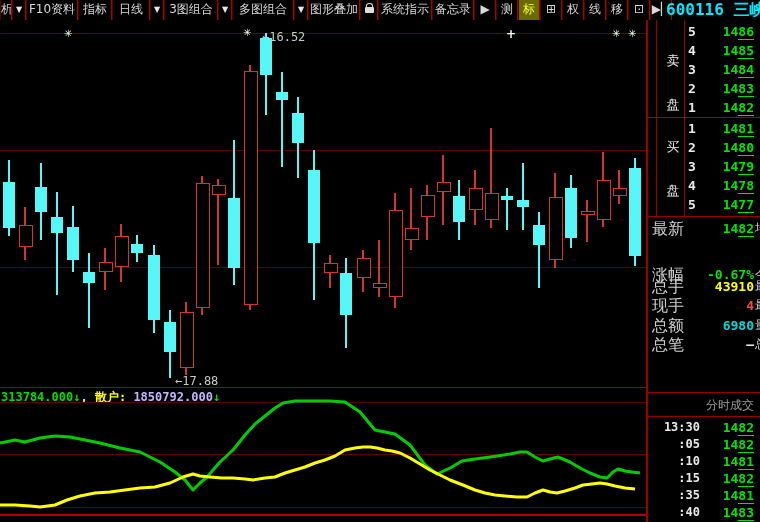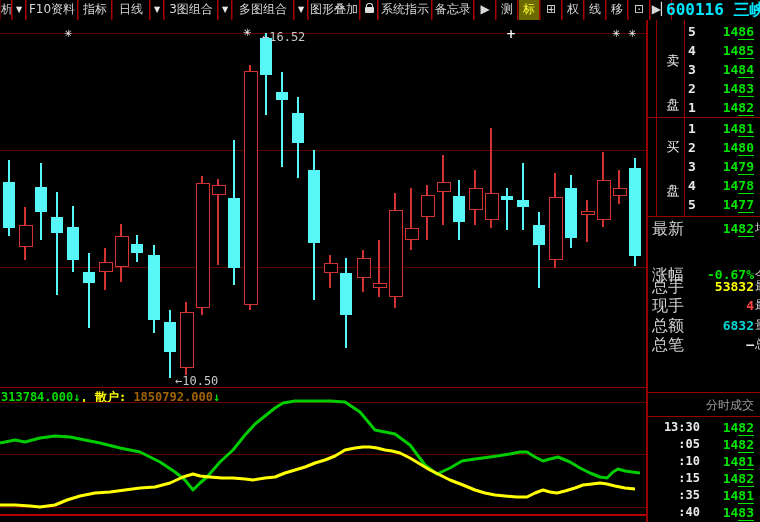--- a/index.html
+++ b/index.html
@@ -169,25 +169,25 @@
       <div class="wick u" style="left: 618px; top: 150px; height: 34px;"></div>
       <div class="body-u" style="left: 613px; top: 168px; width: 12px; height: 6px;"></div>
       <div class="wick d" style="left: 634px; top: 138px; height: 108px;"></div>
       <div class="body-d" style="left: 629px; top: 148px; width: 12px; height: 88px;"></div>
       <div class="marker" style="left: 64px; top: 9px;">✳</div>
       <div class="marker" style="left: 243px; top: 8px;">✳</div>
       <div class="marker" style="left: 506px; top: 9px; font-size: 12px; font-weight: bold;">+</div>
       <div class="marker" style="left: 612px; top: 9px;">✳</div>
       <div class="marker" style="left: 628px; top: 9px;">✳</div>
       <div class="annot" style="left: 262px; top: 11px;">←16.52</div>
-      <div class="annot" style="left: 175px; top: 355px;">←10.50</div>
+      <div class="annot" style="left: 175px; top: 355px;">←17.88</div>
     </div>
   <div id="chart-divider"></div>
   <div id="subchart">
-    <div id="sub-label"><span style="color: rgb(0, 221, 0);">313784.000</span><span style="color: rgb(0, 221, 0);">↓</span><span style="color: rgb(255, 255, 0);">, 散户: </span><span style="color: #a16207;">1850792.000</span><span style="color: rgb(0, 221, 0);">↓</span></div>
+    <div id="sub-label"><span style="color: rgb(0, 221, 0);">313784.000</span><span style="color: rgb(0, 221, 0);">↓</span><span style="color: rgb(255, 255, 0);">, 散户: </span><span style="color: #c4b5fd;">1850792.000</span><span style="color: rgb(0, 221, 0);">↓</span></div>
     <div id="bottom-border"></div>
   <div class="grid-h" style="top: 14px;"></div>
       <div class="grid-h" style="top: 66px;"></div>
       <div class="grid-h" style="top: 119px;"></div>
       <svg width="646" height="134" id="sub-svg">
         <polyline points="0,55 15,52 25,54 40,50 55,48 70,49 85,52 100,55 120,60 140,64 160,74 175,84 185,92 193,102 200,95 207,89 220,74 233,62 245,47 255,36 265,28 275,20 283,15 295,13 310,13 330,13 345,14 360,24 375,42 385,44 395,46 410,57 425,77 437,86 450,80 462,73 475,71 490,69 497,68 510,66 520,64 527,64 535,69 543,73 550,71 558,69 570,74 580,80 590,85 600,89 607,90 613,84 618,81 625,83 632,84 640,85" fill="none" stroke="#00cc00" stroke-width="3" stroke-linejoin="round"></polyline>
         <polyline points="0,117 15,117 30,118 40,119 55,117 67,112 80,108 95,105 110,104 125,102 140,100 155,99 170,95 183,89 193,86 200,88 210,89 222,90 233,90 245,91 253,92 265,90 275,89 285,85 295,82 305,79 315,75 325,72 335,68 345,62 355,60 363,59 370,59 377,60 385,62 392,63 400,65 410,70 420,76 430,82 440,87 450,92 463,97 475,102 485,105 495,107 505,108 517,109 527,109 535,105 543,102 550,104 557,105 565,103 575,100 583,97 592,96 600,95 607,96 615,98 625,100 635,101" fill="none" stroke="#ffff00" stroke-width="3" stroke-linejoin="round"></polyline>
       </svg>
     </div>
   <div id="v-main"></div>
@@ -248,31 +248,31 @@
         <span class="pr c-g"><span>14</span><span class="u2">82</span></span>
         <span class="sliver">均</span>
       </div>
       <div class="stat-row" style="top: 245px;">
         <span class="stat-lab">涨幅</span>
         <span class="pr c-g">-0.67%</span>
         <span class="sliver">今</span>
       </div>
       <div class="stat-row" style="top: 256.9px;">
         <span class="stat-lab">总手</span>
-        <span class="pr c-y">53832</span>
+        <span class="pr c-y">43910</span>
         <span class="sliver">最</span>
       </div>
       <div class="stat-row" style="top: 276.2px;">
         <span class="stat-lab">现手</span>
         <span class="pr c-r">4</span>
         <span class="sliver">最</span>
       </div>
       <div class="stat-row" style="top: 295.5px;">
         <span class="stat-lab">总额</span>
-        <span class="pr c-c">6832</span>
+        <span class="pr c-c">6980</span>
         <span class="sliver">量</span>
       </div>
       <div class="stat-row" style="top: 315px;">
         <span class="stat-lab">总笔</span>
         <span class="pr c-w">—</span>
         <span class="sliver">总</span>
       </div>
       <div class="tick-row" style="top: 399px; height: 17px; line-height: 17px;">
         <span class="tick-time">13:30</span>
         <span class="pr c-g"><span>14</span><span class="u2">82</span></span>

